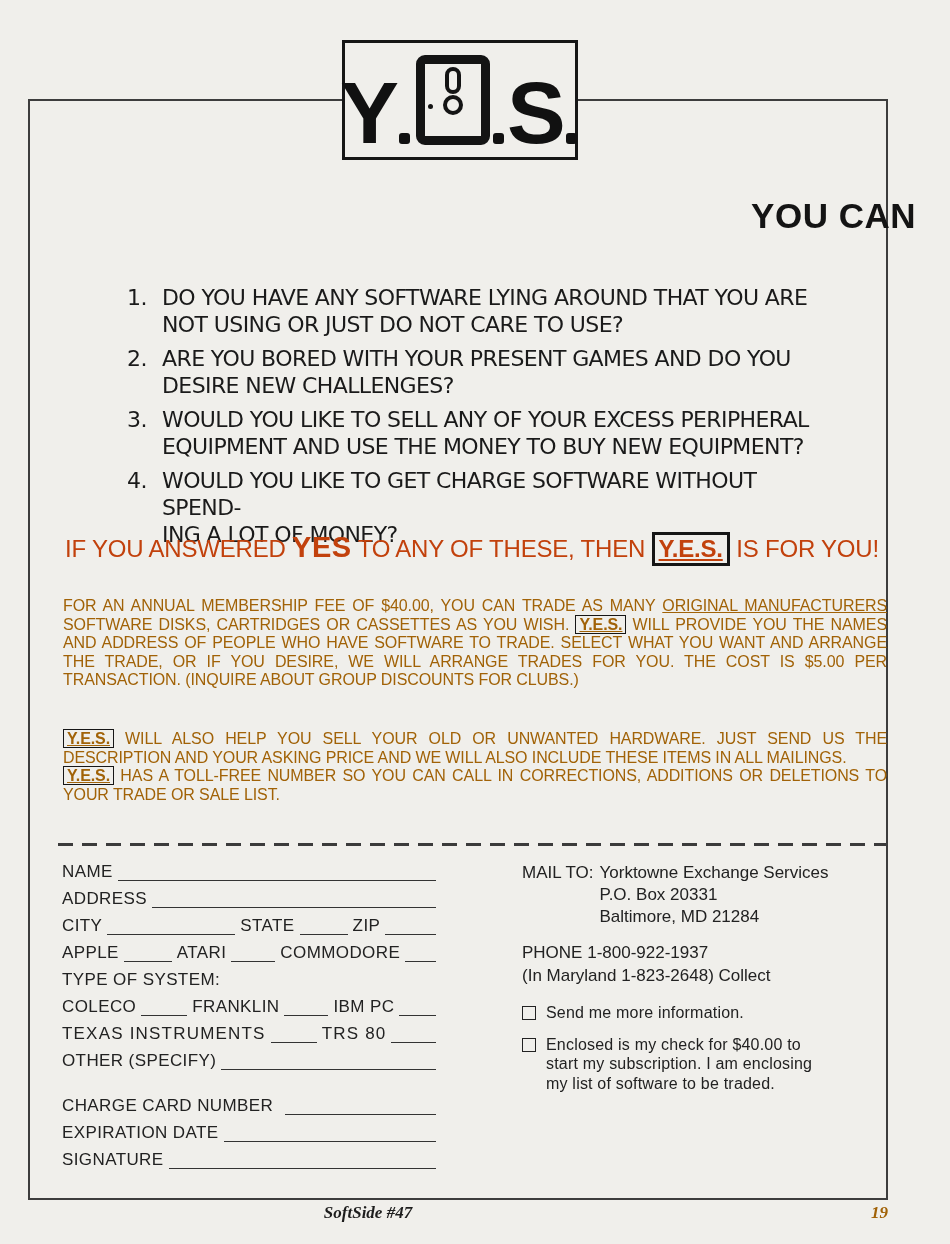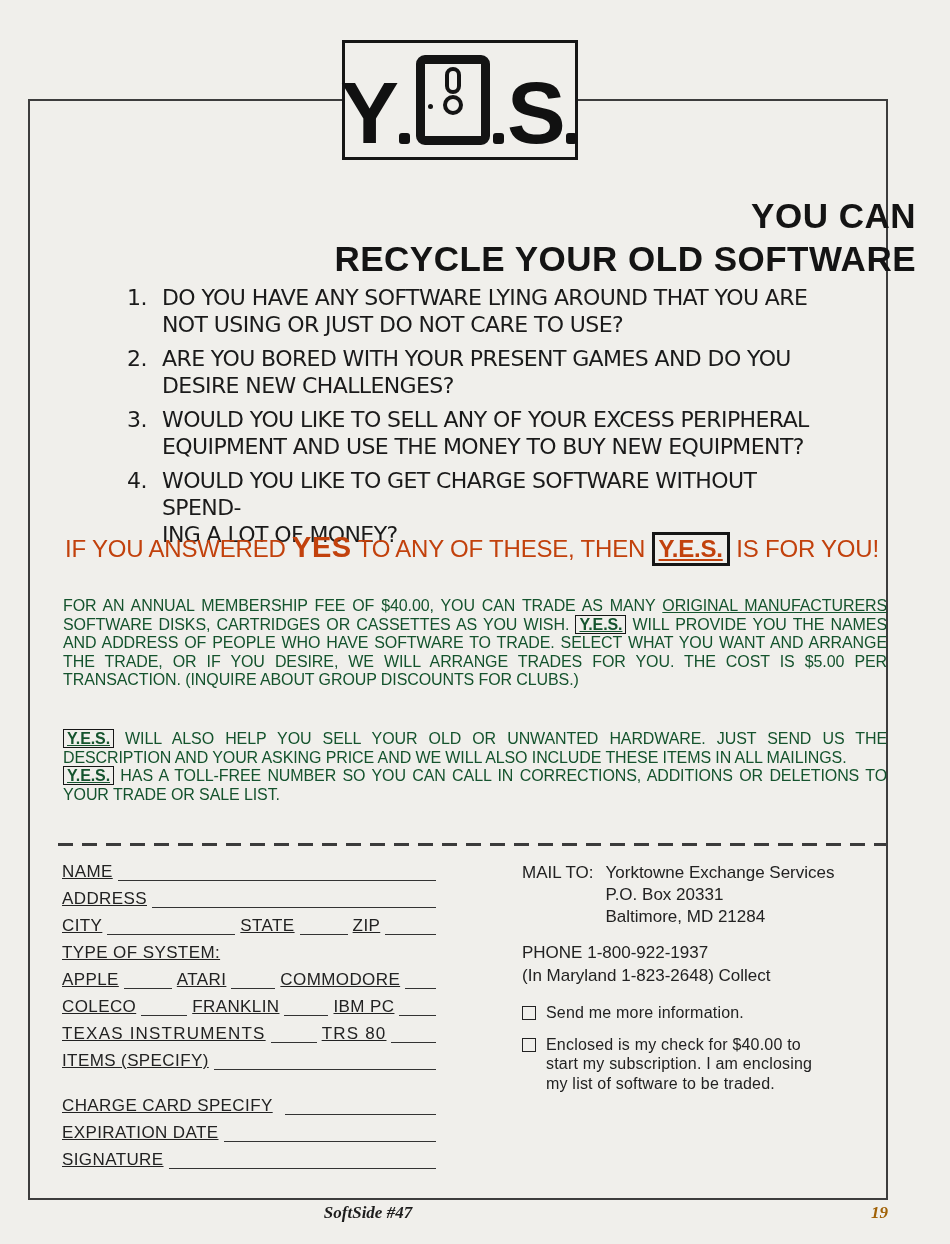--- a/index.html
+++ b/index.html
@@ -31,39 +31,39 @@
   .q-num{width:35px;flex:none;}
   .q-text{white-space:pre-line;}
   
   .answer{position:absolute;left:28px;top:531px;width:888px;text-align:center;
           font-size:24px;color:#c2410c;letter-spacing:-0.2px;}
   .answer .yes{font-weight:bold;font-size:29px;letter-spacing:0.5px;}
   .answer .badge{font-weight:bold;border:3px solid #161616;padding:0 4px 1px 4px;
                  text-decoration:underline;}
   
   .paras{position:absolute;left:63px;top:597px;width:824px;font-size:16px;line-height:18.6px;
-         text-align:justify;letter-spacing:-0.1px;color:#14532d;}
+         text-align:justify;letter-spacing:-0.1px;color:#a16207;}
   .paras .p2{margin-top:40px;}
   .paras .p3{}
   .pbadge{font-weight:bold;border:1.8px solid #161616;padding:0 3px;text-decoration:underline;}
   .ul{text-decoration:underline;}
   
   .tear{position:absolute;left:58px;top:843px;width:828px;height:3px;
         background:repeating-linear-gradient(90deg,#3b3b3b 0 15px,transparent 15px 24px);}
   
   .form-left{position:absolute;left:62px;top:862px;width:374px;font-size:17px;
              letter-spacing:0.4px;color:#222;}
-  .frow{display:flex;align-items:baseline;height:19px;margin-bottom:8px;white-space:nowrap;text-decoration:underline;}
+  .frow{display:flex;align-items:baseline;height:19px;margin-bottom:8px;white-space:nowrap;}
   .blank{display:inline-block;height:13px;border-bottom:1.5px solid #333;margin:0 5px;align-self:flex-end;}
   .blank.grow{flex:1;margin-right:0;}
   .gap{height:18px;}
   
   .form-right{position:absolute;left:522px;top:862px;width:366px;color:#222;}
   .mailto{display:flex;font-size:17px;line-height:22px;}
-  .mailto-label{flex:none;margin-right:12px;}
+  .mailto-label{flex:none;margin-right:6px;}
   .phone{margin-top:14px;font-size:17px;line-height:22.5px;}
   .checks{margin-top:16px;}
   .chk{display:flex;margin-bottom:12px;font-size:16px;line-height:19.5px;letter-spacing:0.2px;}
   .chk-box{width:12px;height:12px;border:1.7px solid #222;flex:none;margin:3px 10px 0 0;background:transparent;}
   .chk-text{white-space:pre-line;}
   
   .footer-mag{position:absolute;left:28px;top:1203px;width:680px;text-align:center;
               font-family:"Liberation Serif",serif;font-style:italic;font-weight:bold;font-size:17px;color:#1d1d1d;}
   .footer-page{position:absolute;right:62px;top:1203px;font-family:"Liberation Serif",serif;
                font-style:italic;font-weight:bold;font-size:17px;color:#a16207;}
@@ -86,21 +86,20 @@
         <span class="disk-notch"></span>
       </span>
       <span class="logo-dot"></span>
       <span class="logo-letter">S</span>
       <span class="logo-dot"></span>
     </div>
   </div>
 
   <div class="headline">
     <div>YOU CAN</div>
-    <div>RECYCLE YOUR OLD SOFTWARE</div>
   </div>
 
   <div class="questions">
     <div class="q-item">
       <span class="q-num">1.</span>
       <span class="q-text">DO YOU HAVE ANY SOFTWARE LYING AROUND THAT YOU ARE
 NOT USING OR JUST DO NOT CARE TO USE?</span>
     </div>
     <div class="q-item">
       <span class="q-num">2.</span>
@@ -148,51 +147,51 @@
     </div>
     <div class="frow">
       <span>CITY</span>
       <span class="blank" style="width:128px;"></span>
       <span>STATE</span>
       <span class="blank" style="width:48px;"></span>
       <span>ZIP</span>
       <span class="blank grow"></span>
     </div>
     <div class="frow">
-      <span>TYPE OF SYSTEM:</span>
-    </div>
-    <div class="frow">
       <span>APPLE</span>
       <span class="blank" style="width:48px;"></span>
       <span>ATARI</span>
       <span class="blank" style="width:44px;"></span>
       <span>COMMODORE</span>
       <span class="blank grow"></span>
     </div>
     <div class="frow">
+      <span>TYPE OF SYSTEM:</span>
+    </div>
+    <div class="frow">
       <span>COLECO</span>
       <span class="blank" style="width:46px;"></span>
       <span>FRANKLIN</span>
       <span class="blank" style="width:44px;"></span>
       <span>IBM PC</span>
       <span class="blank grow"></span>
     </div>
     <div class="frow">
       <span style="letter-spacing:1.2px;">TEXAS INSTRUMENTS</span>
       <span class="blank" style="width:46px;"></span>
       <span style="letter-spacing:1.2px;">TRS 80</span>
       <span class="blank grow"></span>
     </div>
     <div class="frow">
-      <span>ITEMS (SPECIFY)</span>
+      <span>OTHER (SPECIFY)</span>
       <span class="blank grow"></span>
     </div>
     <div class="gap"></div>
     <div class="frow">
-      <span>CHARGE CARD SPECIFY</span>
+      <span>CHARGE CARD NUMBER</span>
       <span class="blank grow" style="margin-left:12px;"></span>
     </div>
     <div class="frow">
       <span>EXPIRATION DATE</span>
       <span class="blank grow"></span>
     </div>
     <div class="frow">
       <span>SIGNATURE</span>
       <span class="blank grow"></span>
     </div>

